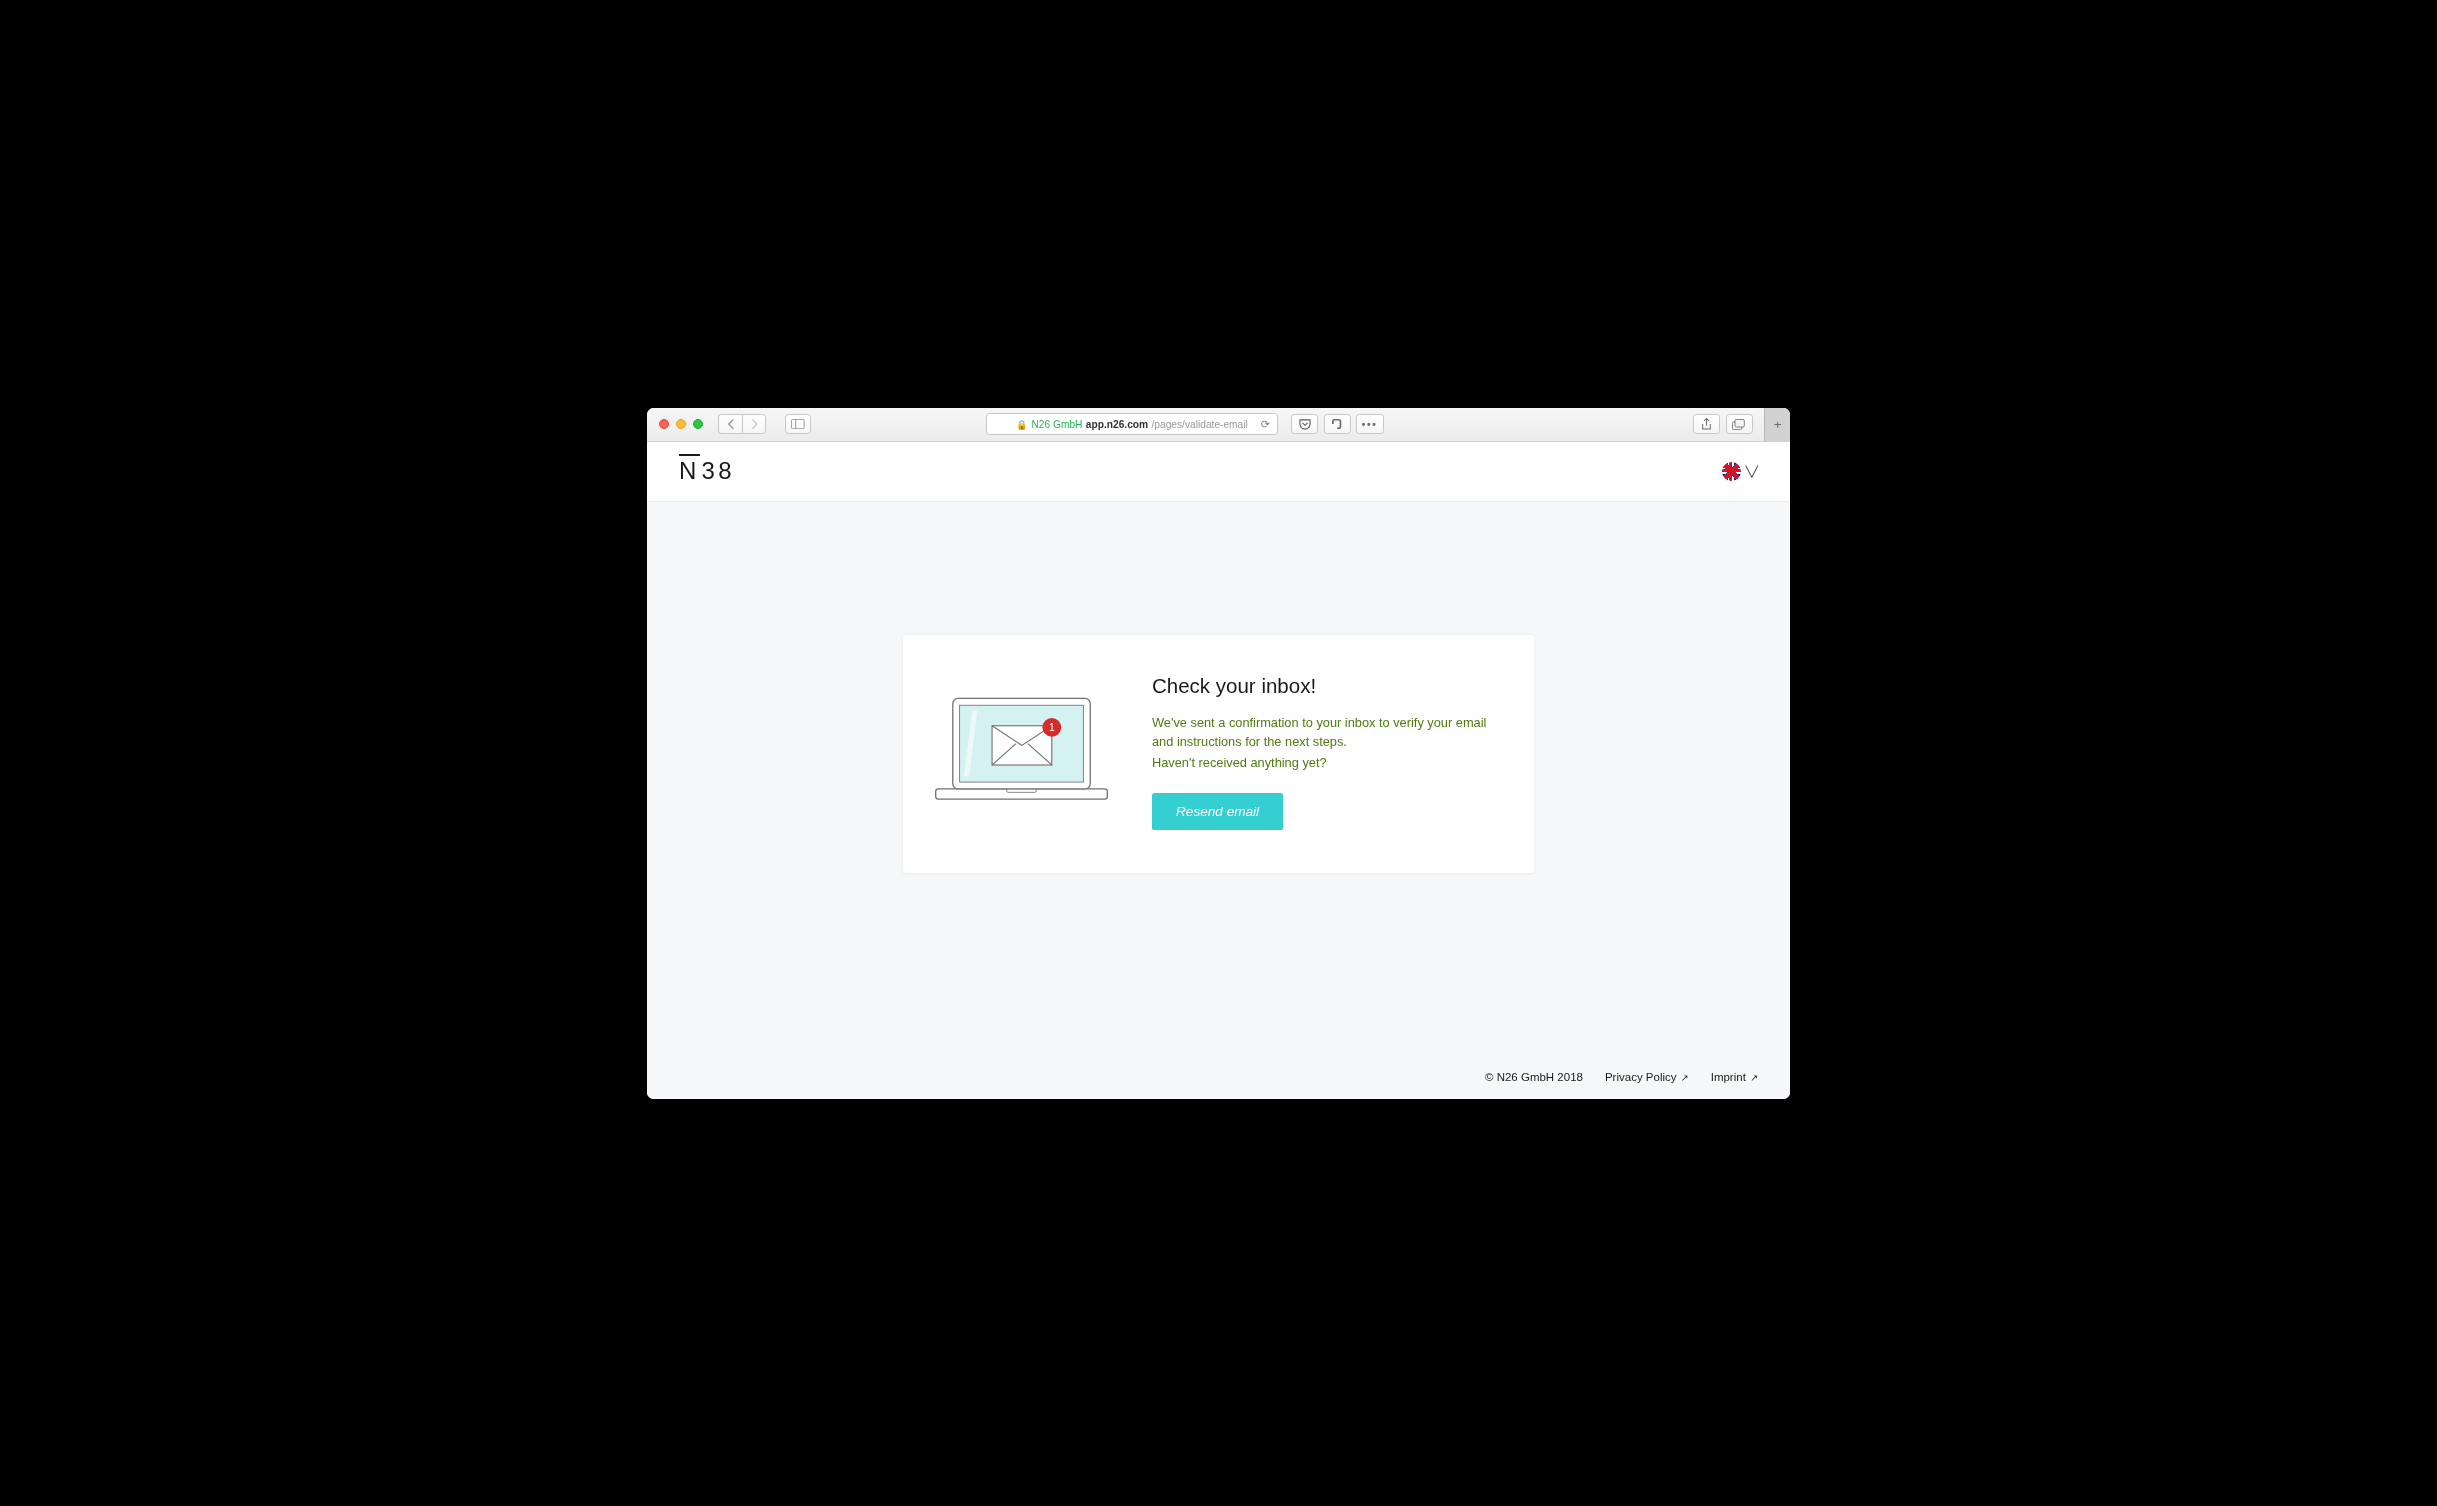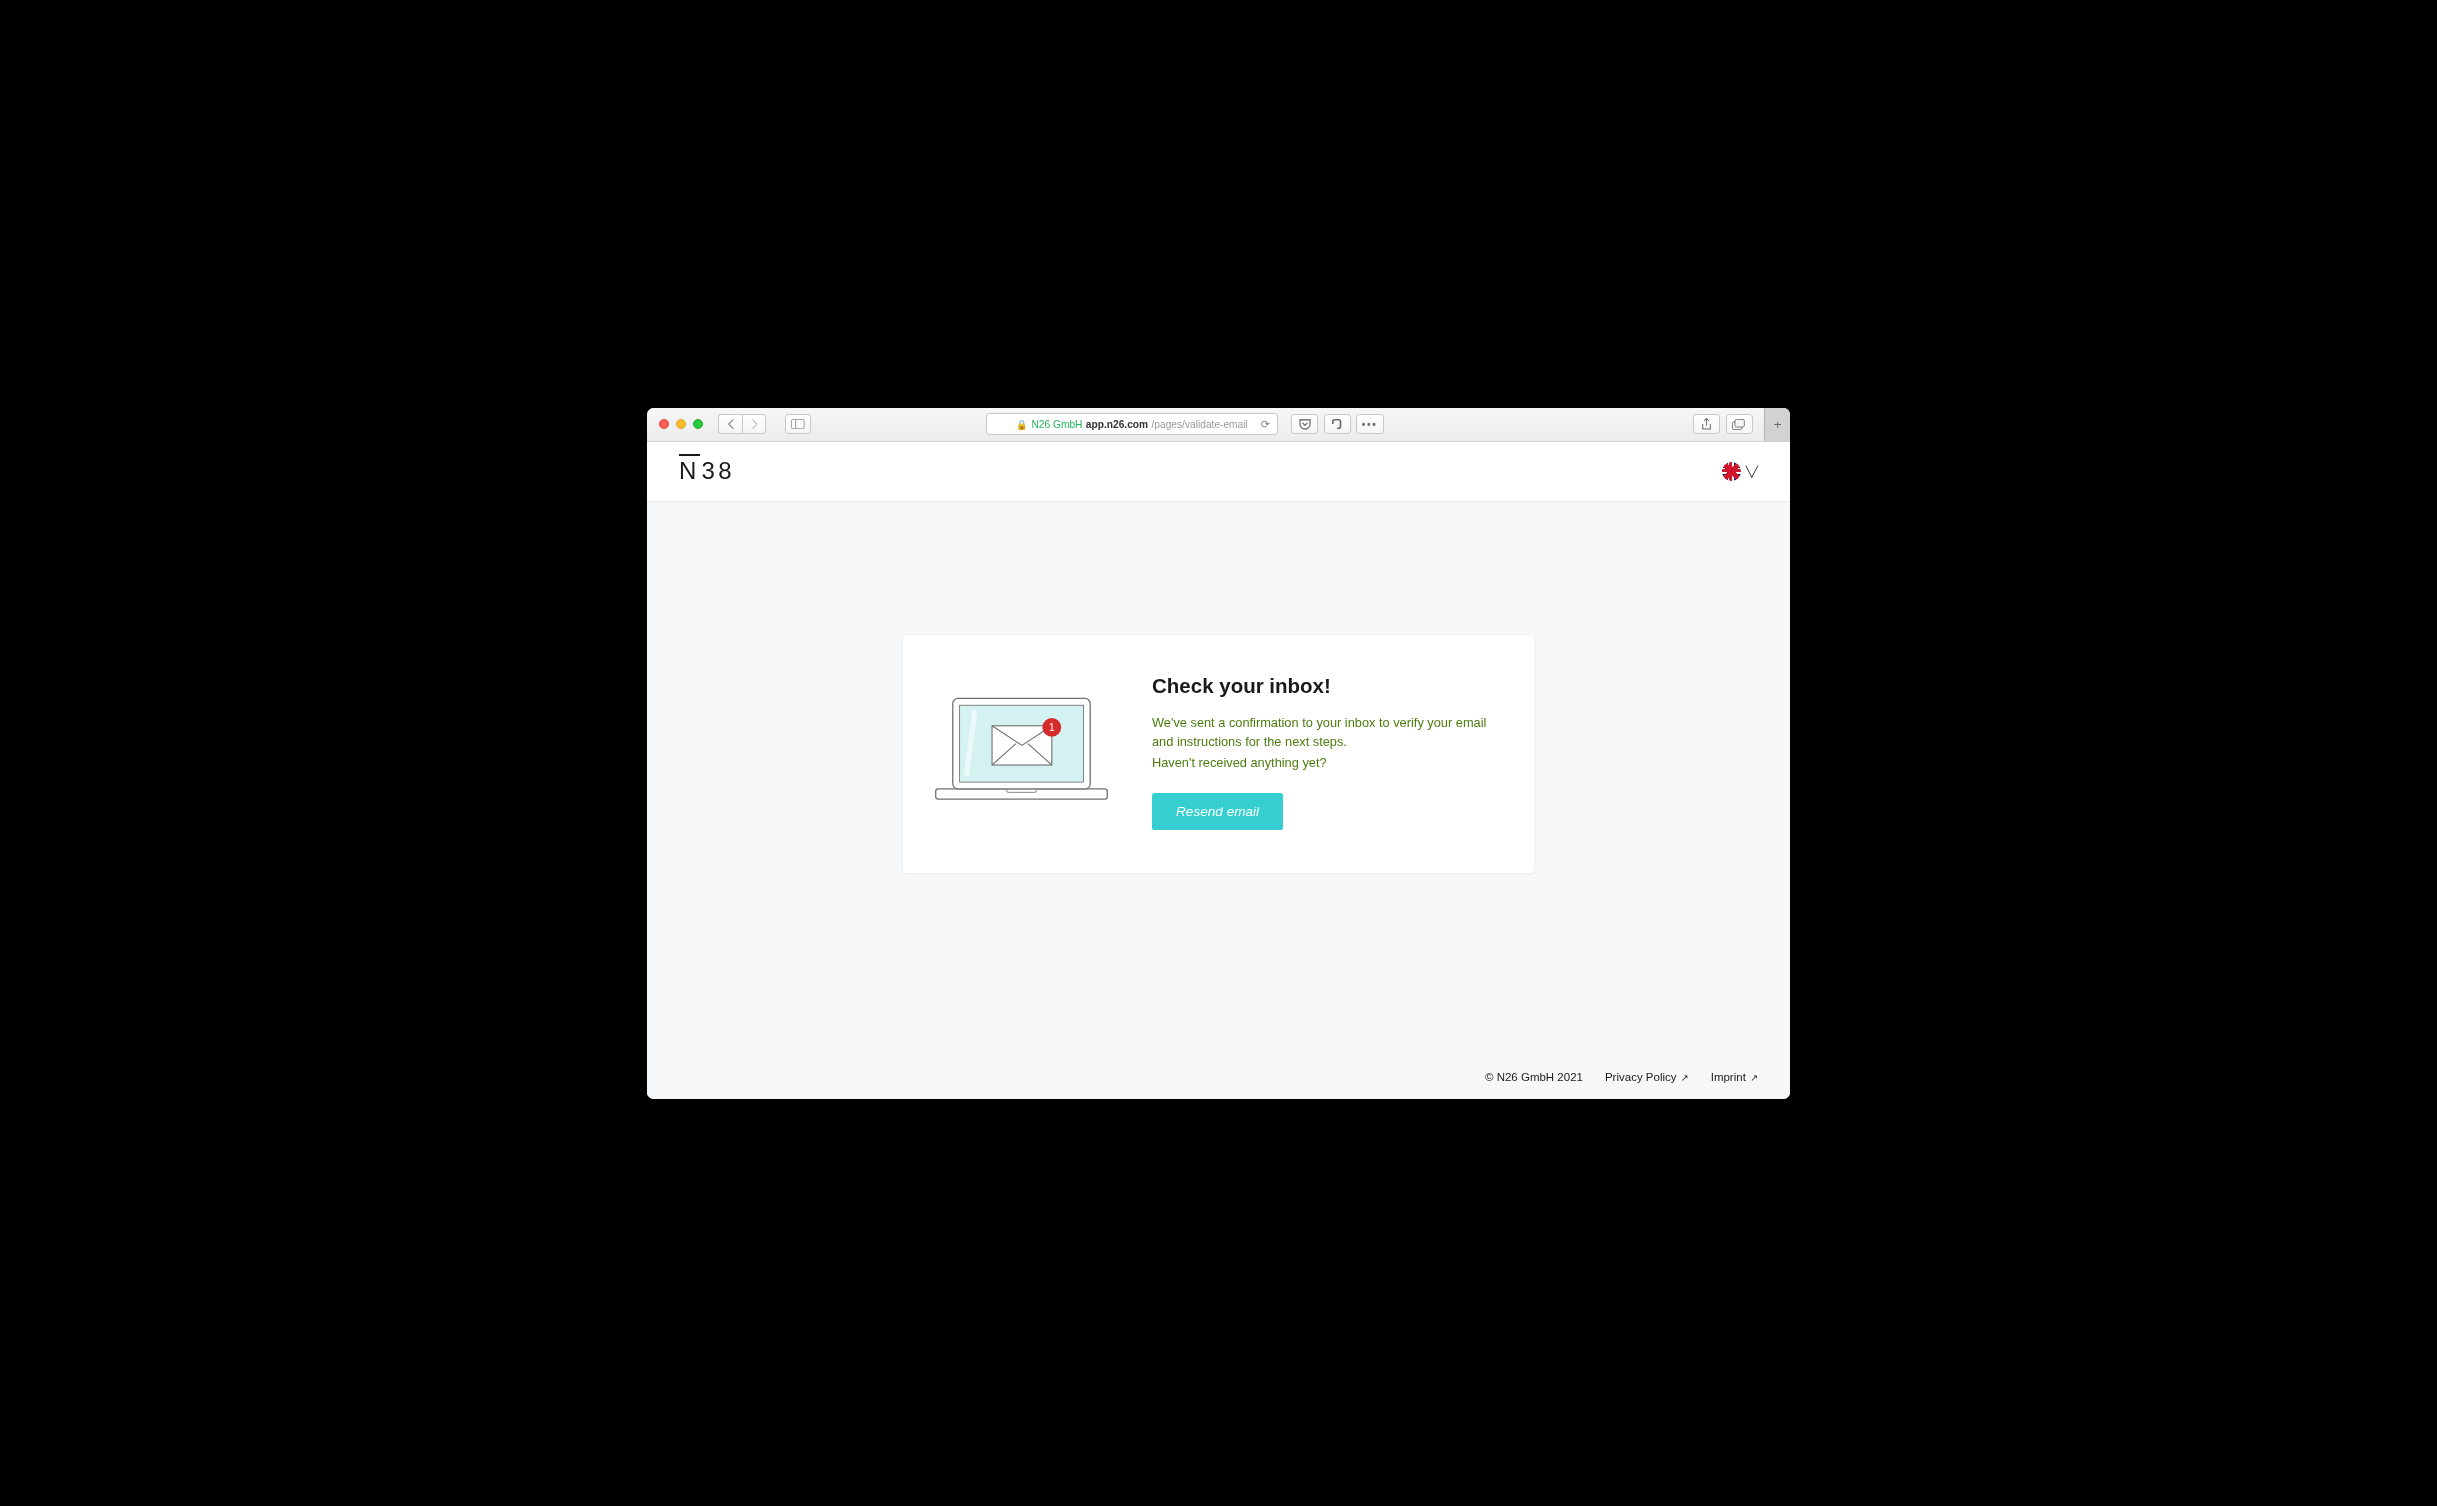--- a/index.html
+++ b/index.html
@@ -149,21 +149,21 @@
       box-shadow: 0 0.9px 3.4px rgba(0,0,0,0.06);
       display: flex;
       align-items: center;
       padding: 39px 34px 43px 31px;
       gap: 43px;
     }
     .illus { flex: 0 0 auto; }
     .card-body { flex: 1; }
     .card-body h1 {
       font-size: 20.5px;
-      font-weight: 700;
+      font-weight: 400;
       color: #1a1a1a;
       margin-bottom: 15.4px;
     }
     .card-body p {
       font-size: 12.8px;
       color: #4d7c0f;
       line-height: 1.5;
       margin-bottom: 1.7px;
     }
     .resend-btn {
@@ -302,19 +302,19 @@
         <div class="card-body">
           <h1>Check your inbox!</h1>
           <p>We've sent a confirmation to your inbox to verify your email and instructions for the next steps.</p>
           <p>Haven't received anything yet?</p>
           <button class="resend-btn">Resend email</button>
         </div>
       </div>
     </div>
 
     <div class="footer">
-      <span>© N26 GmbH 2021</span>
+      <span>© N26 GmbH 2018</span>
       <a href="#"><span>Privacy Policy</span><span class="ext"> ↗</span></a>
       <a href="#"><span>Imprint</span><span class="ext"> ↗</span></a>
     </div>
   </div>
 </div>
 
 
 </body></html>

